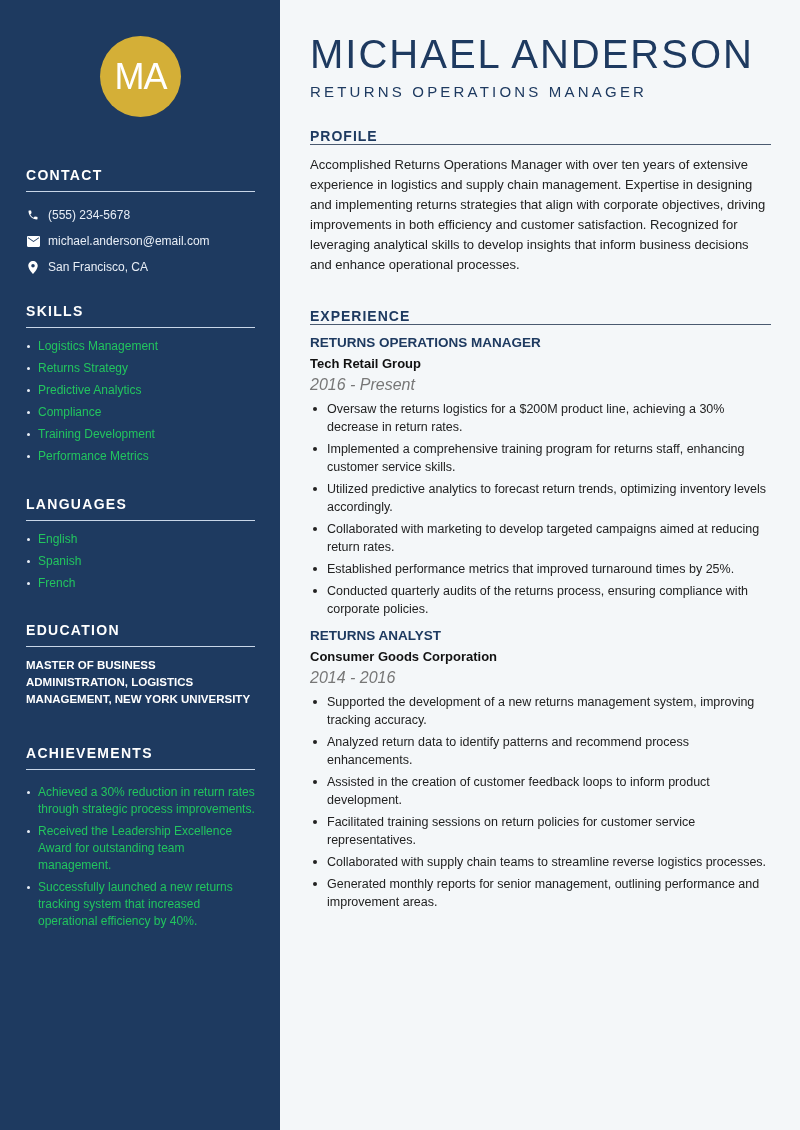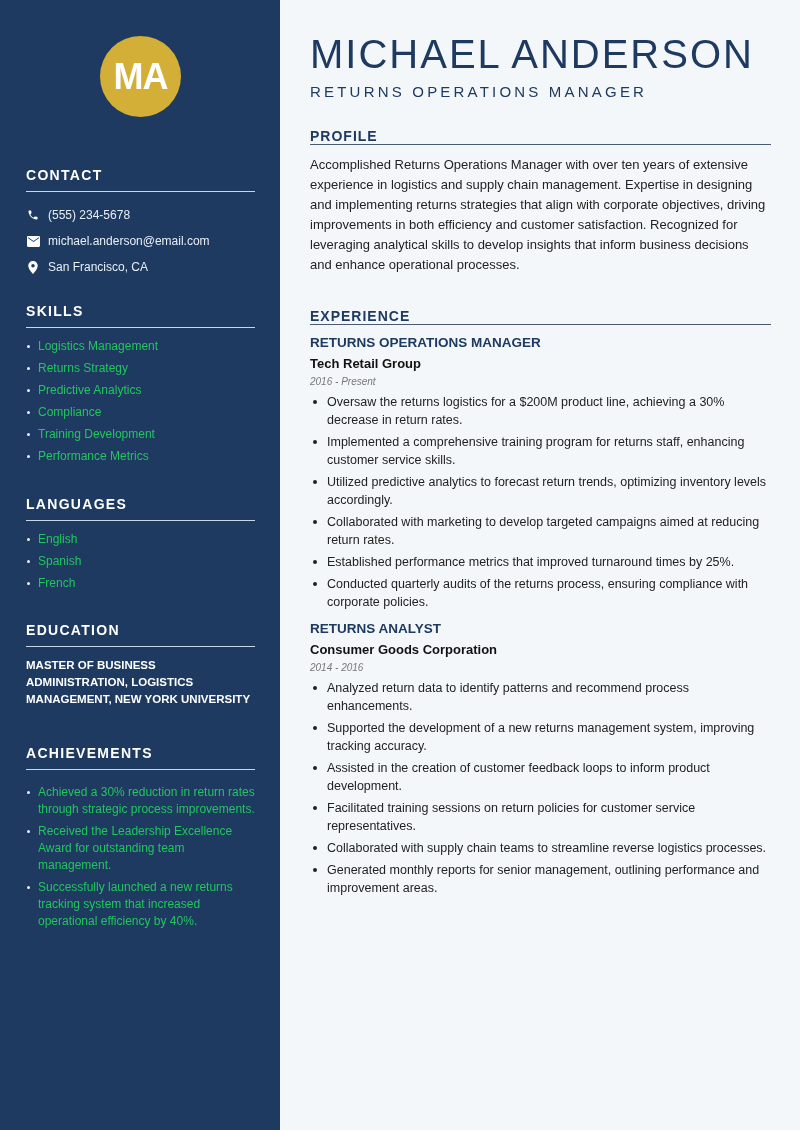--- a/index.html
+++ b/index.html
@@ -19,21 +19,21 @@
       padding: 0 25px 0 26px;
     }
     .avatar {
       position: absolute;
       left: 100px; top: 36px;
       width: 81px; height: 81px;
       border-radius: 50%;
       background: #d4af37;
       display: flex; align-items: center; justify-content: center;
       color: #ffffff;
-      font-weight: bold;
+      font-weight: normal;
       font-size: 36px;
       letter-spacing: -1px;
     }
     .side-section { position: absolute; left: 26px; width: 229px; }
     .side-heading {
       font-size: 14px;
       font-weight: bold;
       letter-spacing: 1.3px;
       color: #ffffff;
       padding-bottom: 8px;
@@ -116,21 +116,21 @@
       color: #1e3a60;
       margin-bottom: 6px;
     }
     .job-company {
       font-size: 13px;
       font-weight: bold;
       color: #111111;
       margin-bottom: 5px;
     }
     .job-dates {
-      font-size: 10px;
+      font-size: 16px;
       font-style: italic;
       color: #777777;
       margin-bottom: 6px;
     }
     .bullets { list-style: none; }
     .bullets li {
       position: relative;
       padding-left: 17px;
       font-size: 12.5px;
       line-height: 18px;
@@ -242,22 +242,22 @@
         <li>Established performance metrics that improved turnaround times by 25%.</li>
         <li>Conducted quarterly audits of the returns process, ensuring compliance with corporate policies.</li>
       </ul>
     </div>
 
     <div class="job">
       <div class="job-title">RETURNS ANALYST</div>
       <div class="job-company">Consumer Goods Corporation</div>
       <div class="job-dates">2014 - 2016</div>
       <ul class="bullets">
+        <li>Supported the development of a new returns management system, improving tracking accuracy.</li>
         <li>Analyzed return data to identify patterns and recommend process enhancements.</li>
-        <li>Supported the development of a new returns management system, improving tracking accuracy.</li>
         <li>Assisted in the creation of customer feedback loops to inform product development.</li>
         <li>Facilitated training sessions on return policies for customer service representatives.</li>
         <li>Collaborated with supply chain teams to streamline reverse logistics processes.</li>
         <li>Generated monthly reports for senior management, outlining performance and improvement areas.</li>
       </ul>
     </div>
   </section>
 </main>
 
 </body></html>

